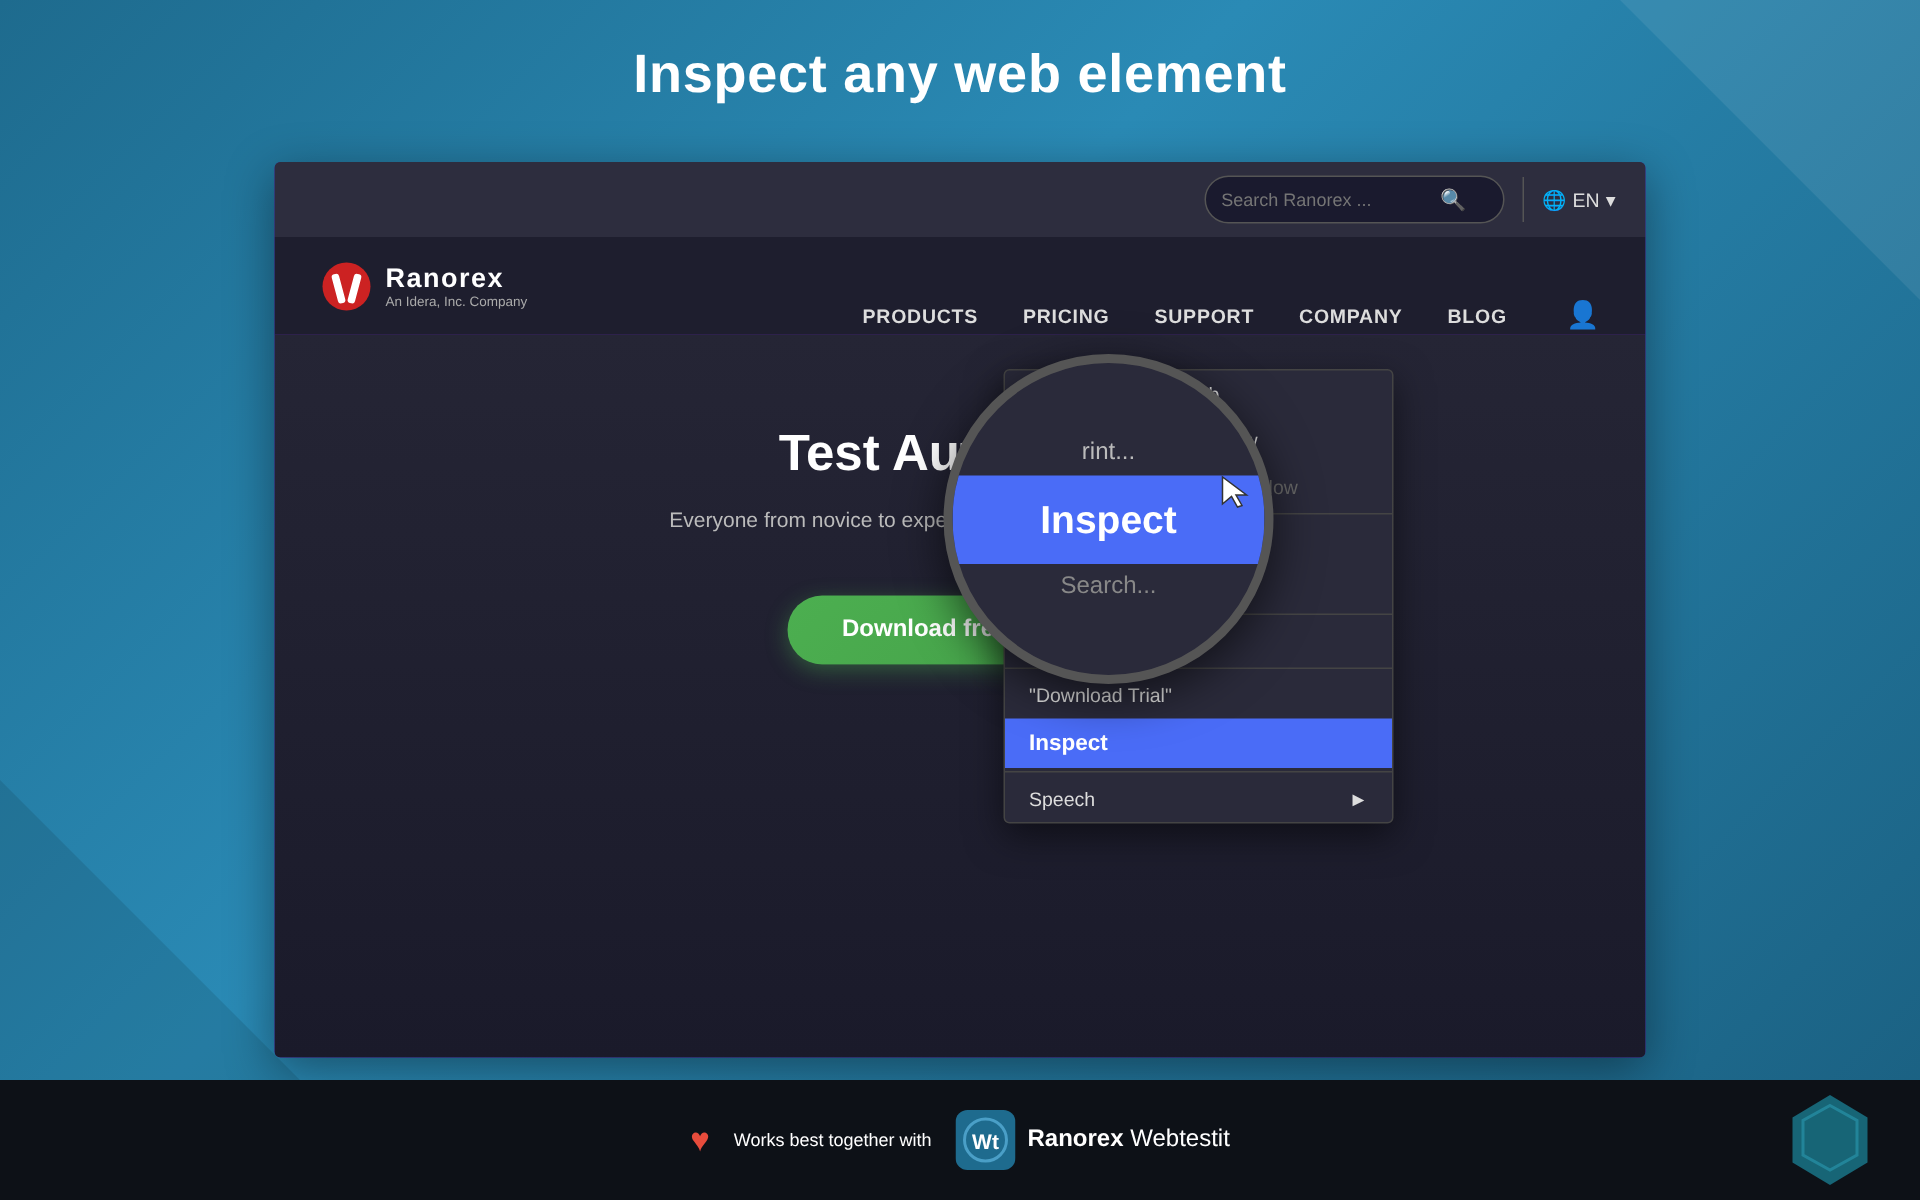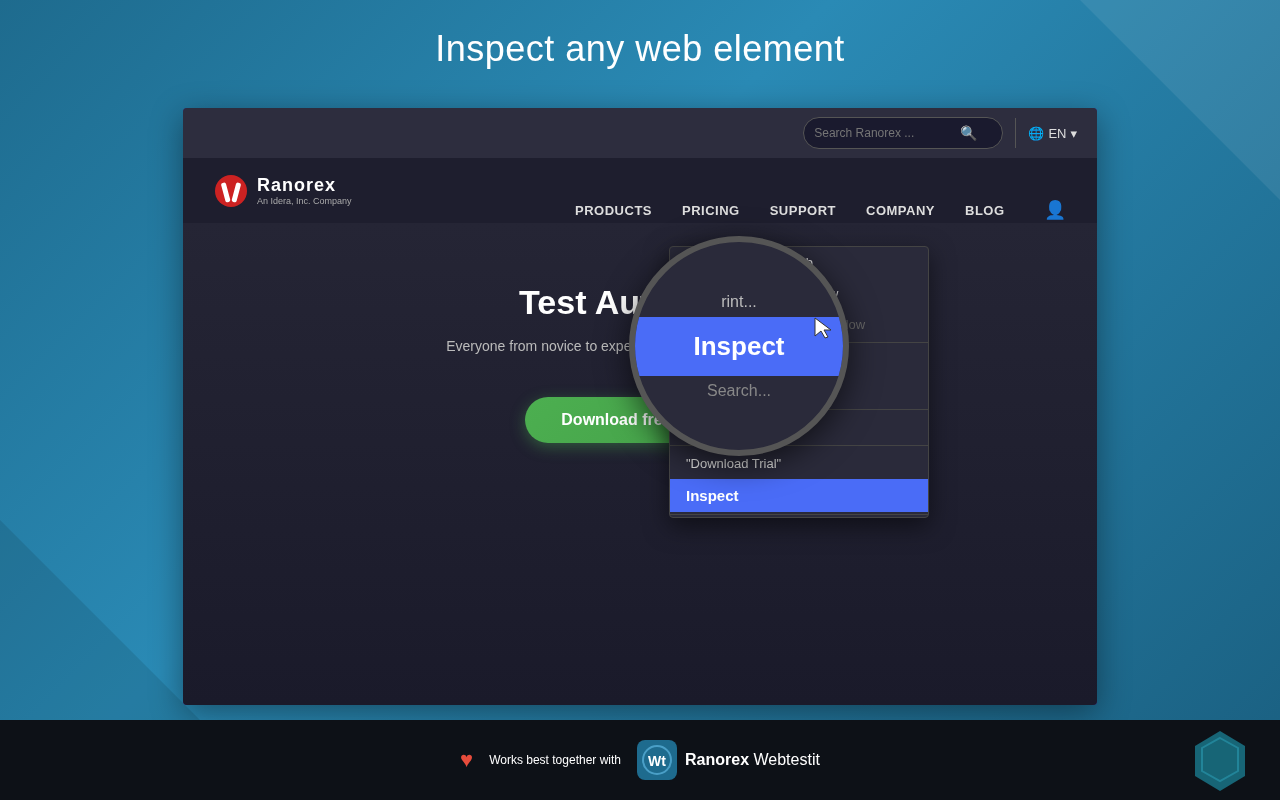--- a/index.html
+++ b/index.html
@@ -36,21 +36,21 @@
     }
 
     
     .page-title {
       position: absolute;
       top: 28px;
       left: 0; right: 0;
       text-align: center;
       color: #fff;
       font-size: 36px;
-      font-weight: 400;
+      font-weight: 700;
       letter-spacing: 0.5px;
     }
 
     
     .browser-window {
       position: absolute;
       top: 108px;
       left: 183px;
       right: 183px;
       bottom: 95px;
@@ -368,20 +368,24 @@
     <div class="context-menu-item disabled">Open Link in Incognito Window</div>
     <div class="context-menu-divider"></div>
     <div class="context-menu-item">Save Link As...</div>
     <div class="context-menu-item">Copy Link Address</div>
     <div class="context-menu-divider"></div>
     <div class="context-menu-item">Print...</div>
     <div class="context-menu-divider"></div>
     <div class="context-menu-item">"Download Trial"</div>
     <div class="context-menu-item highlighted">Inspect</div>
     <div class="context-menu-divider"></div>
+    <div class="context-menu-item with-arrow">
+      <span>Speech</span>
+      <span>►</span>
+    </div>
   </div>
 
   <div class="magnifier-overlay">
     <div class="magnifier-content">
       <div style="color:#bbb;font-size:16px;padding:6px 0;">rint...</div>
       <div class="magnifier-inspect">Inspect</div>
       <div style="color:#888;font-size:16px;padding:6px 0;">Search...</div>
     </div>
   </div>
 

